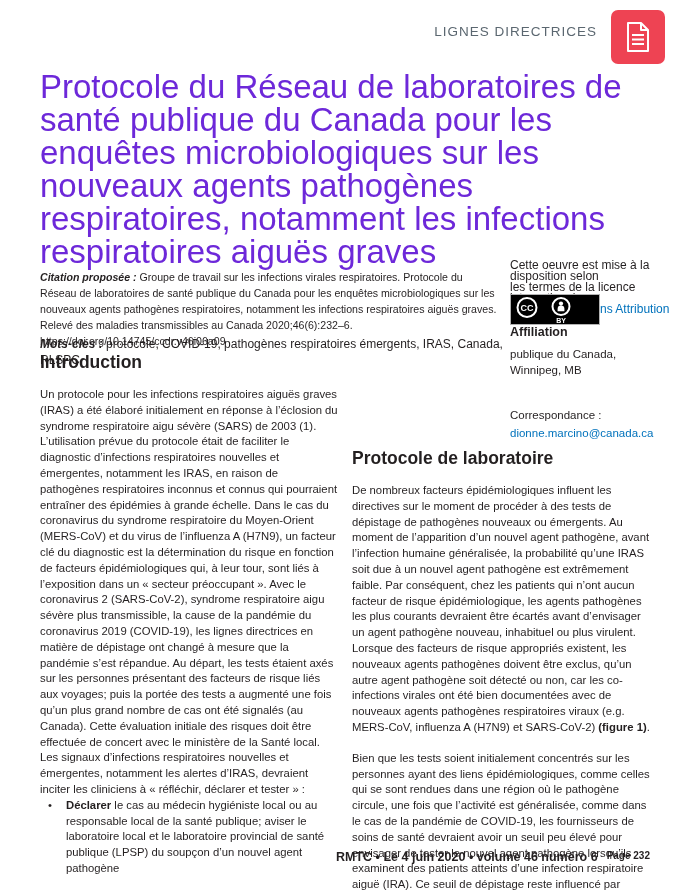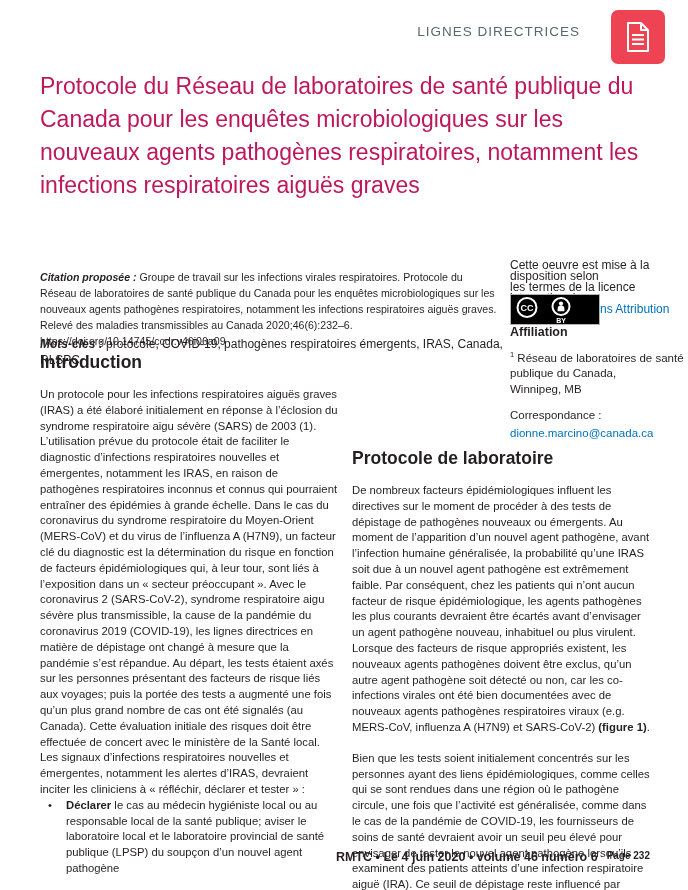--- a/index.html
+++ b/index.html
@@ -17,21 +17,21 @@
     overflow: hidden;
   }
 
   
   .masthead {
     position: absolute;
     top: 10px;
     right: 23px;
     display: flex;
     align-items: center;
-    gap: 31px;
+    gap: 14px;
   }
   .eyebrow {
     font-size: 13.5px;
     letter-spacing: 1px;
     color: #5b6770;
     font-weight: 400;
     transform: translateY(-6px);
   }
   .doc-badge {
     width: 54px;
@@ -42,24 +42,24 @@
     align-items: center;
     justify-content: center;
   }
 
   
   .title {
     position: absolute;
     left: 40px;
     top: 70px;
     width: 608px;
-    font-size: 23px;
+    font-size: 33px;
     line-height: 33px;
     font-weight: 400;
-    color: #be185d;
+    color: #6d28d9;
   }
   .byline {
     position: absolute;
     left: 46px;
     top: 242px;
     font-size: 14.5px;
     font-weight: 700;
   }
   .byline sup { font-size: 9px; }
 
@@ -234,21 +234,20 @@
       <text x="16" y="16" font-family="'Liberation Sans',sans-serif" font-size="9" font-weight="bold" fill="#ffffff" text-anchor="middle">CC</text>
       <circle cx="50" cy="11.5" r="8.5" fill="none" stroke="#ffffff" stroke-width="2"></circle>
       <circle cx="50" cy="8.6" r="2.1" fill="#ffffff"></circle>
       <path d="M46.6 16.2 v-2.4 a3.4 3.4 0 0 1 6.8 0 v2.4 z" fill="#ffffff"></path>
       <text x="50" y="27.5" font-family="'Liberation Sans',sans-serif" font-size="7" font-weight="bold" fill="#ffffff" text-anchor="middle">BY</text>
     </svg>
   </a>
 
   <div class="affil-heading">Affiliation</div>
   <div class="affil-text">
-    <div><sup>1</sup><span> Réseau de laboratoires de santé</span></div>
     <div>publique du Canada,</div>
     <div>Winnipeg, MB</div>
   </div>
 
   <div class="corr-heading">Correspondance :</div>
   <div class="corr-email"><a href="#" class="email-link">dionne.marcino@canada.ca</a></div>
 
   <div class="col-left">
     <h2 class="section">Introduction</h2>
     <p class="body-text">Un protocole pour les infections respiratoires aiguës graves (IRAS) a été élaboré initialement en réponse à l’éclosion du syndrome respiratoire aigu sévère (SARS) de 2003 (1). L’utilisation prévue du protocole était de faciliter le diagnostic d’infections respiratoires nouvelles et émergentes, notamment les IRAS, en raison de pathogènes respiratoires inconnus et connus qui pourraient entraîner des épidémies à grande échelle. Dans le cas du coronavirus du syndrome respiratoire du Moyen-Orient (MERS-CoV) et du virus de l’influenza A (H7N9), un facteur clé du diagnostic est la détermination du risque en fonction de facteurs épidémiologiques qui, à leur tour, sont liés à l’exposition dans un « secteur préoccupant ». Avec le coronavirus 2 (SARS-CoV-2), syndrome respiratoire aigu sévère plus transmissible, la cause de la pandémie du coronavirus 2019 (COVID-19), les lignes directrices en matière de dépistage ont changé à mesure que la pandémie s’est répandue. Au départ, les tests étaient axés sur les personnes présentant des facteurs de risque liés aux voyages; puis la portée des tests a augmenté une fois qu’un plus grand nombre de cas ont été signalés (au Canada). Cette évaluation initiale des risques doit être effectuée de concert avec le ministère de la Santé local. Les signaux d’infections respiratoires nouvelles et émergentes, notamment les alertes d’IRAS, devraient inciter les cliniciens à « réfléchir, déclarer et tester » :</p>

